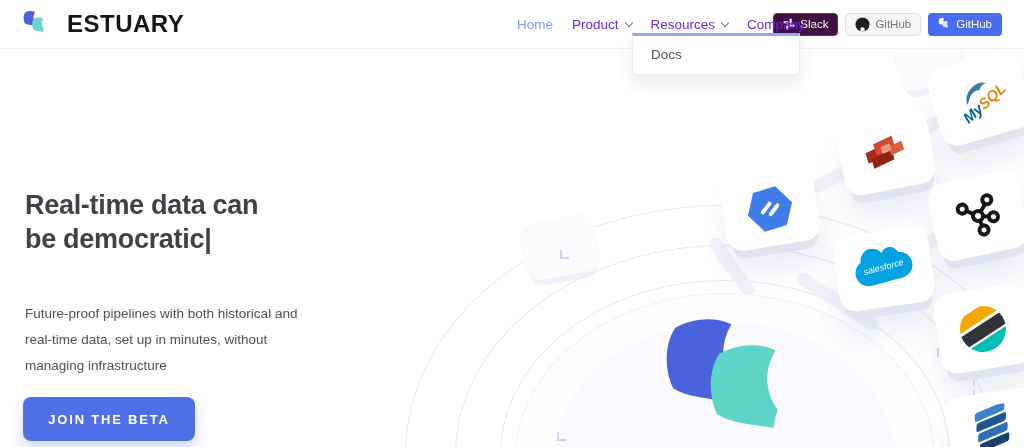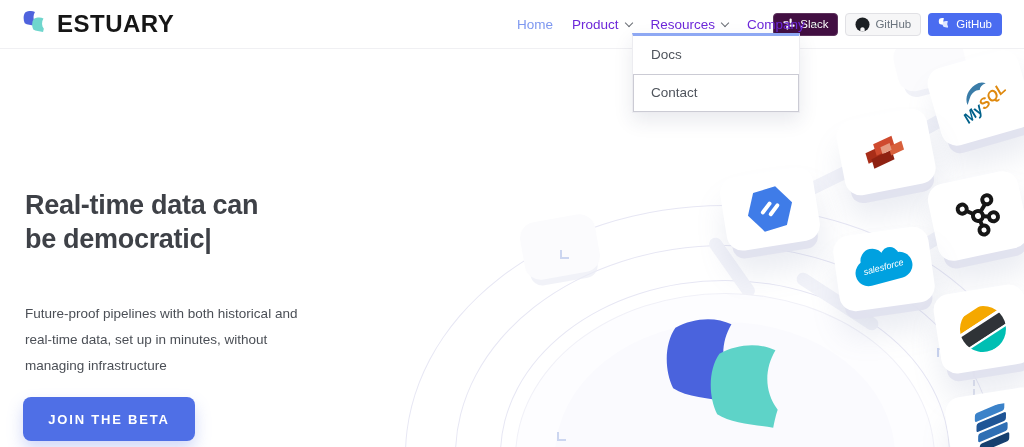--- a/index.html
+++ b/index.html
@@ -3,21 +3,21 @@
 <meta charset="utf-8">
 <style>
   * { margin:0; padding:0; box-sizing:border-box; }
   body { background:#fff; font-family:"Liberation Sans", sans-serif; }
   .page { position:relative; width:1024px; height:447px; background:#fff; overflow:hidden; }
   .pre { white-space:pre-line; }
 
   
   .header { position:absolute; top:0; left:0; right:0; height:49px; background:#fff;
             border-bottom:1px solid #f0f0f3; display:flex; align-items:center; padding:0 22px; z-index:50; }
-  .brand { display:flex; align-items:center; gap:7px; cursor:pointer; }
+  .brand { display:flex; align-items:center; gap:17px; cursor:pointer; }
   .brand-text { font-size:24px; font-weight:bold; letter-spacing:0.5px; color:#161616; }
   .nav { position:absolute; left:517px; top:0; height:49px; display:flex; align-items:center; gap:19px; }
   .nav-link { font-size:13.5px; color:#6d28d9; text-decoration:none; display:flex; align-items:center; gap:7px; cursor:pointer; }
   .nav-link.active { color:#7e98f0; }
   .chev { width:6px; height:6px; border-right:1.6px solid #6a6e75; border-bottom:1.6px solid #6a6e75;
           transform:rotate(45deg); margin-top:-3px; }
   .actions { margin-left:auto; display:flex; align-items:center; gap:7px;padding-left:44px; }
   .hbtn { height:23px; border-radius:4px; display:flex; align-items:center; gap:5px; padding:0 9px;
           font-size:11.5px; cursor:pointer; border:1px solid transparent; }
   .hbtn-slack { background:#420f42; color:#fff; border-color:#5d335d; }
@@ -242,16 +242,15 @@
           <path fill="#ffffff" transform="translate(2,2) scale(0.92)" d="M10,60 C2,44 2,20 12,6 C28,-3 48,-4 62,3 C52,20 52,40 64,56 C62,62 61,67 60,72 C42,69 22,68 10,60 Z"></path>
           <path fill="#dfe7ff" transform="translate(42,32) scale(0.92)" d="M10,60 C2,44 2,20 12,6 C28,-3 48,-4 62,3 C52,20 52,40 64,56 C62,62 61,67 60,72 C42,69 22,68 10,60 Z"></path>
         </svg>
         <span>GitHub</span>
       </a>
     </div>
   </header>
 
   <div class="dropdown">
     <a class="dd-item">Docs</a>
-    <a class="dd-item highlighted">Contact</a>
   </div>
 
 </div>
 
 </body></html>

